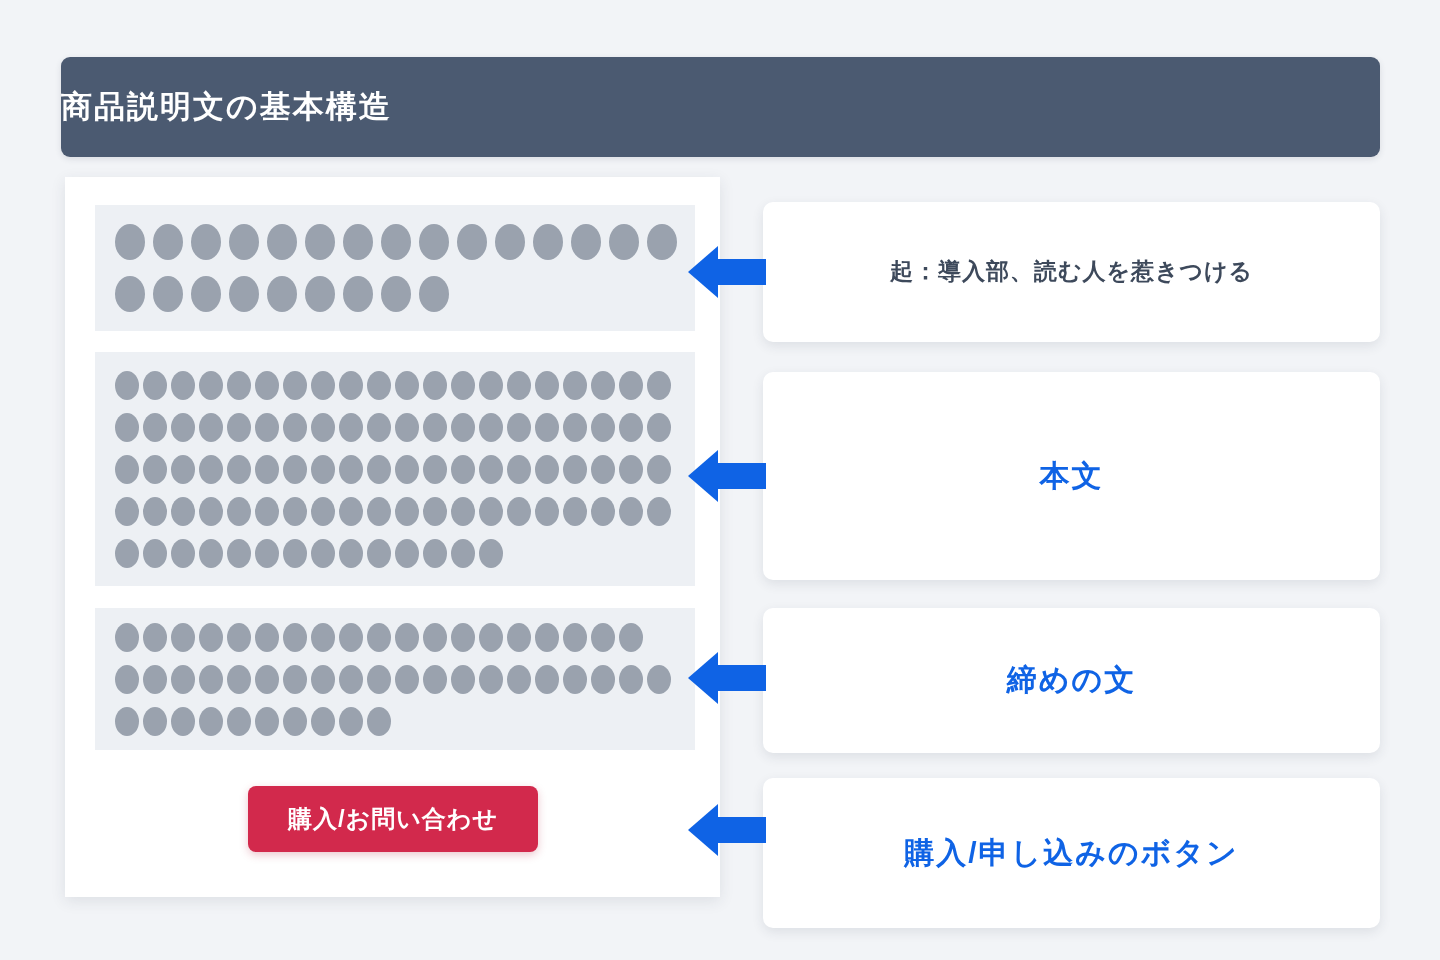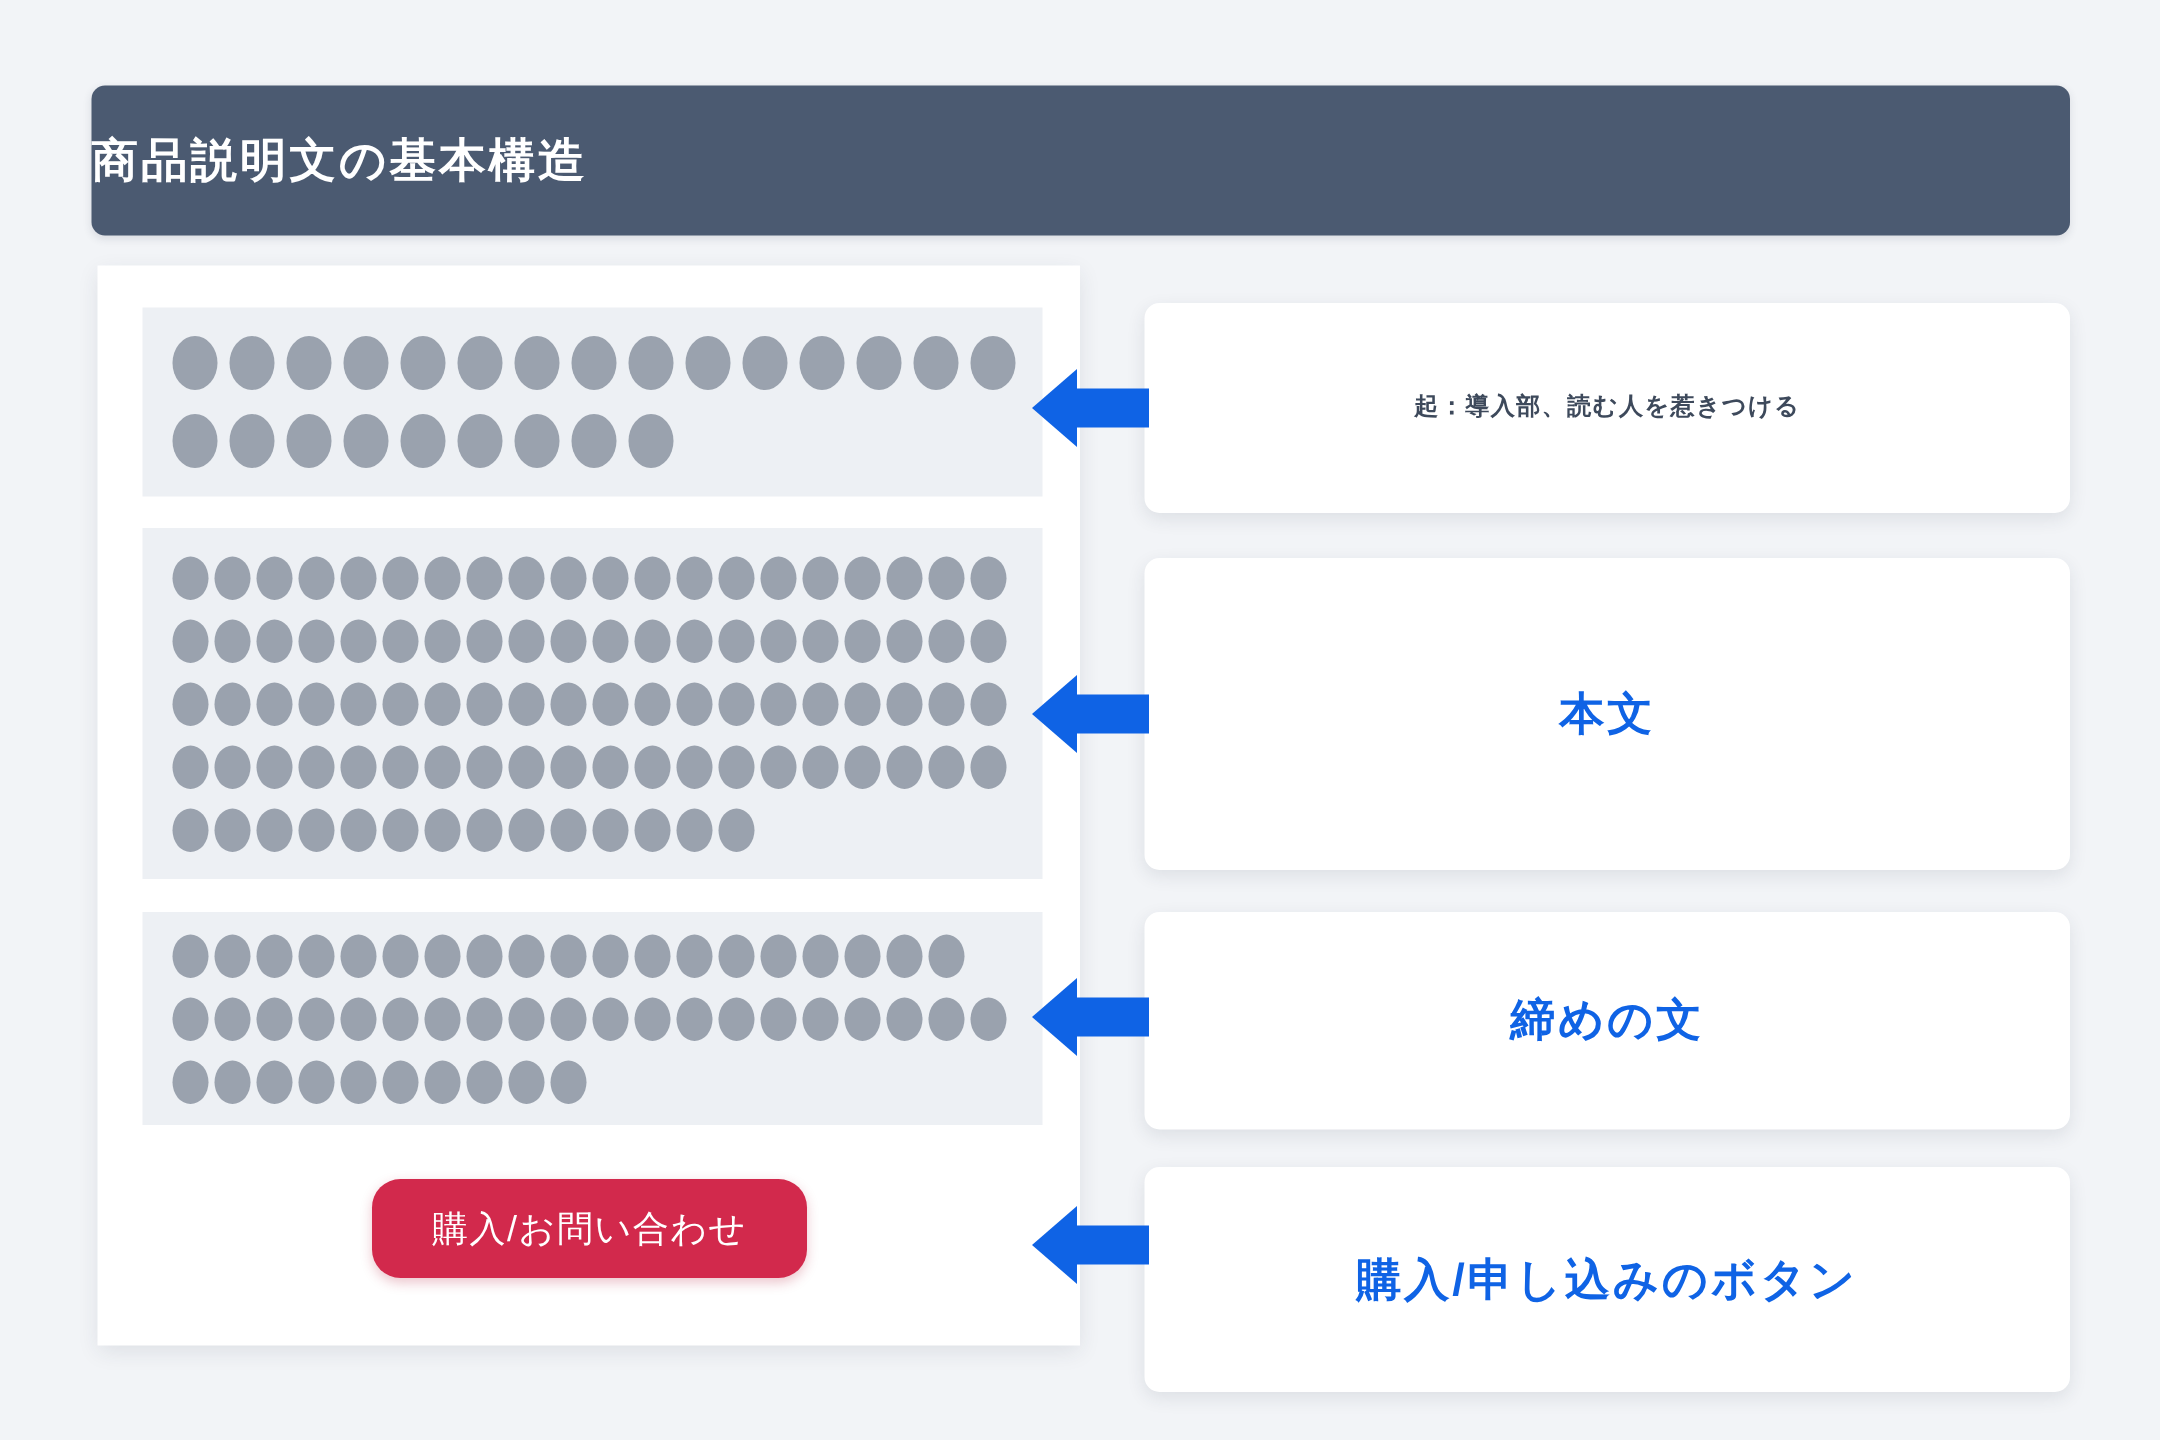--- a/index.html
+++ b/index.html
@@ -49,43 +49,43 @@
   .block-2{top:175px;height:234px;row-gap:13px;}
   .block-3{top:431px;height:142px;row-gap:13px;}
   .dot-row{display:flex;column-gap:8px;}
   .block-2 .dot-row,.block-3 .dot-row{column-gap:4px;}
   .dot{background:var(--dot);border-radius:50%;flex:0 0 auto;}
   .dot.large{width:30px;height:36px;}
   .dot.small{width:24px;height:29px;}
 
   .cta-button{
     position:absolute;left:183px;top:609px;width:290px;height:66px;
-    background:var(--red);border:none;border-radius:19px;
-    color:#ffffff;font-size:24px;font-weight:normal;letter-spacing:1px;
+    background:var(--red);border:none;border-radius:8px;
+    color:#ffffff;font-size:24px;font-weight:bold;letter-spacing:1px;
     font-family:inherit;cursor:pointer;
     box-shadow:0 3px 8px rgba(180,30,60,.25);
   }
 
   
   .card{
     position:absolute;left:763px;width:617px;
     background:#ffffff;border-radius:10px;
     box-shadow:0 4px 12px rgba(40,50,70,.10);
     display:flex;flex-direction:column;align-items:center;justify-content:center;
     text-align:center;row-gap:14px;padding:10px 20px;
   }
   .card-1{top:202px;height:140px;}
   .card-2{top:372px;height:208px;font-family:Liberation Mono, monospace;}
   .card-3{top:608px;height:145px;}
   .card-4{top:778px;height:150px;}
   .card-title{
     color:var(--blue);font-size:30px;font-weight:bold;letter-spacing:2px;
   }
   .card-desc{
-    color:var(--text-dark);font-size:16px;font-weight:bold;letter-spacing:1px;
+    color:var(--text-dark);font-size:23px;font-weight:bold;letter-spacing:1px;
     line-height:1.65;
   }
   .card-desc:empty{display:none;}
 
   
   .arrow{position:absolute;left:688px;width:78px;height:52px;}
   .arrow-1{top:246px;}
   .arrow-2{top:450px;}
   .arrow-3{top:652px;}
   .arrow-4{top:804px;}

